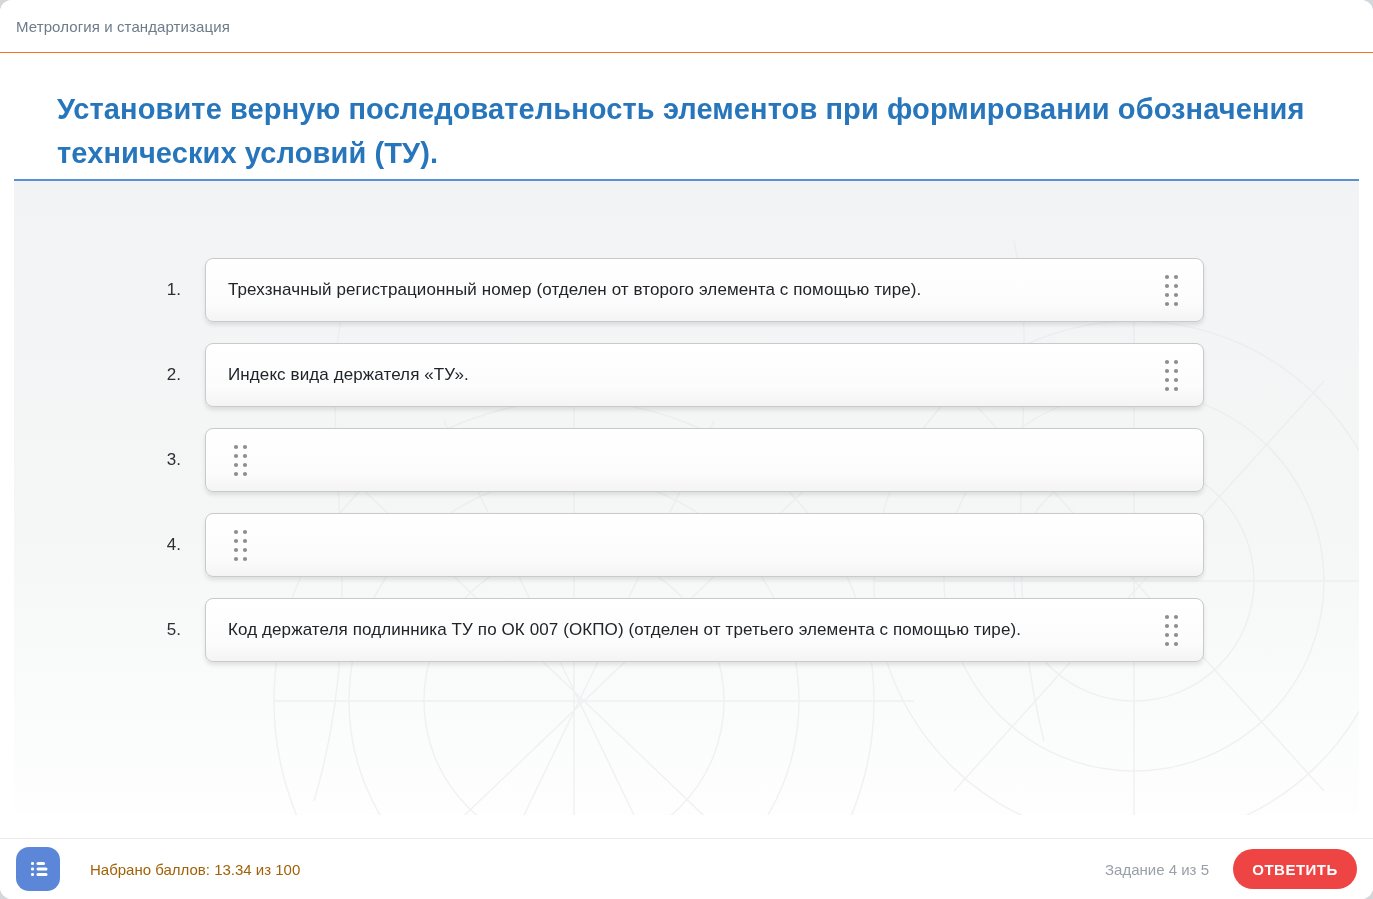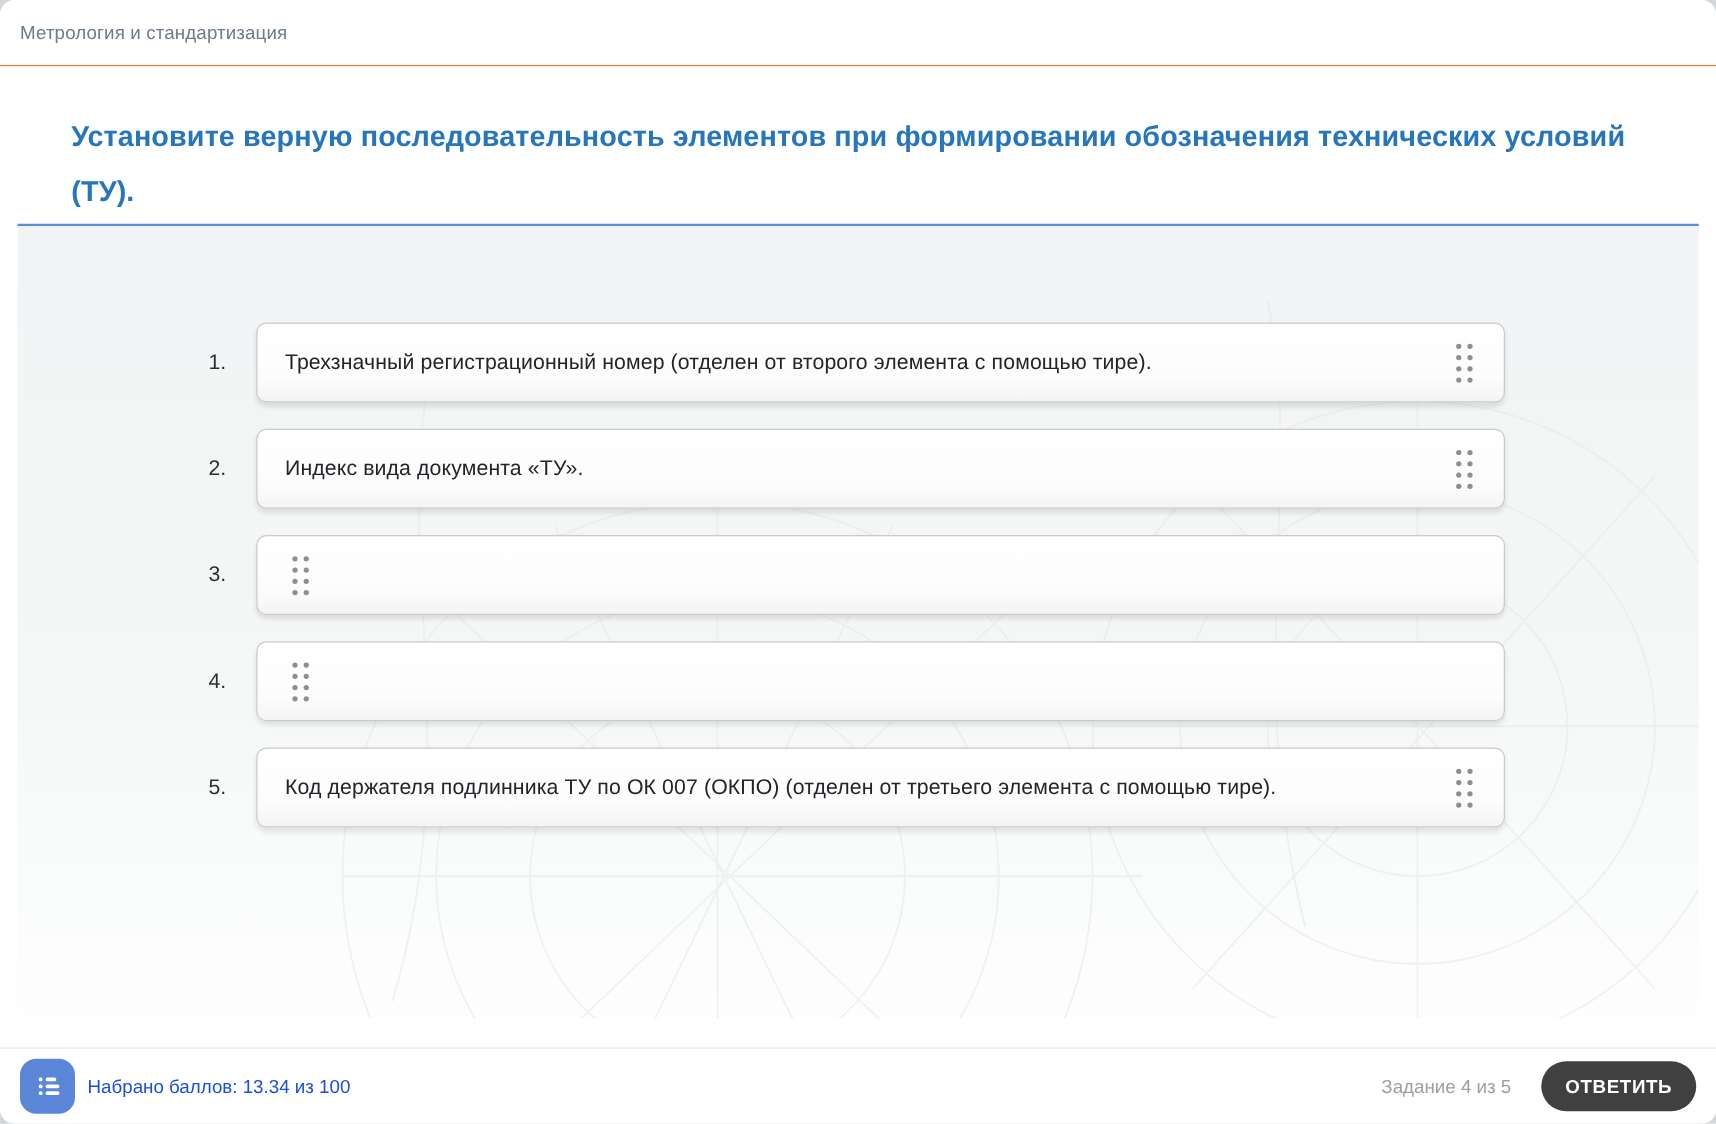--- a/index.html
+++ b/index.html
@@ -36,21 +36,21 @@
   
   .question-block {
     position: absolute;
     top: 53px; left: 0; right: 0;
     height: 128px;
     background: #ffffff;
     padding: 34px 57px 0 57px;
   }
   .question-title {
     color: #2776bc;
-    font-size: 23px;
+    font-size: 29px;
     font-weight: 700;
     line-height: 44px;
     letter-spacing: 0.1px;
   }
   
   .separator {
     position: absolute;
     top: 179px; left: 14px;
     width: 1345px;
     height: 2px;
@@ -136,36 +136,36 @@
     border: none;
     border-radius: 13px;
     background: #5c87d8;
     display: flex;
     align-items: center;
     justify-content: center;
     cursor: pointer;
     flex: none;
   }
   .score-text {
-    margin-left: 10px;
-    color: #1d4ed8;
+    margin-left: 30px;
+    color: #a16207;
     font-size: 15px;
   }
   .footer-spacer { flex: 1; }
   .progress-text {
     color: #9aa0a8;
     font-size: 15px;
     margin-right: 24px;
   }
   .answer-button {
     width: 124px;
     height: 40px;
     border: none;
     border-radius: 20px;
-    background: #404040;
+    background: #ef4444;
     color: #ffffff;
     font-family: "Liberation Sans", sans-serif;
     font-size: 15px;
     font-weight: 700;
     letter-spacing: 0.5px;
     cursor: pointer;
   }
 </style>
 </head>
 <body>
@@ -217,21 +217,21 @@
                   <circle cx="13" cy="31" r="2.1"></circle>
             </g>
               </svg>
           </span>
         </div>
       </div>
 
       <div class="item-row">
         <span class="item-number">2.</span>
         <div class="item-card">
-          <span class="item-text">Индекс вида документа «ТУ».</span>
+          <span class="item-text">Индекс вида держателя «ТУ».</span>
           <span class="drag-handle">
             <svg width="16" height="34" viewBox="0 0 16 34">
                 <g fill="#8c8f92">
               <circle cx="4" cy="4" r="2.1"></circle>
                   <circle cx="13" cy="4" r="2.1"></circle>
               <circle cx="4" cy="13" r="2.1"></circle>
                   <circle cx="13" cy="13" r="2.1"></circle>
               <circle cx="4" cy="22" r="2.1"></circle>
                   <circle cx="13" cy="22" r="2.1"></circle>
               <circle cx="4" cy="31" r="2.1"></circle>

